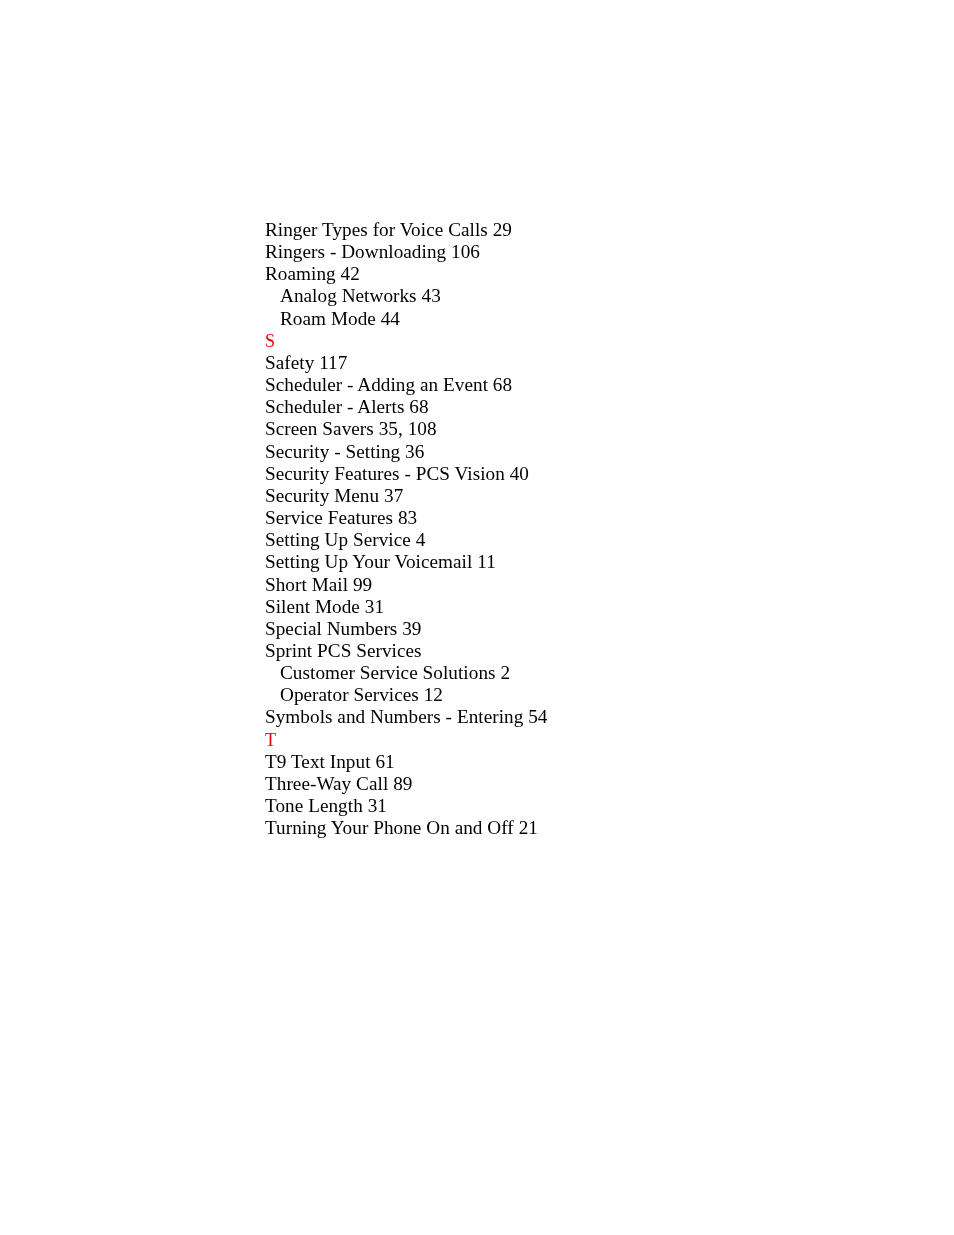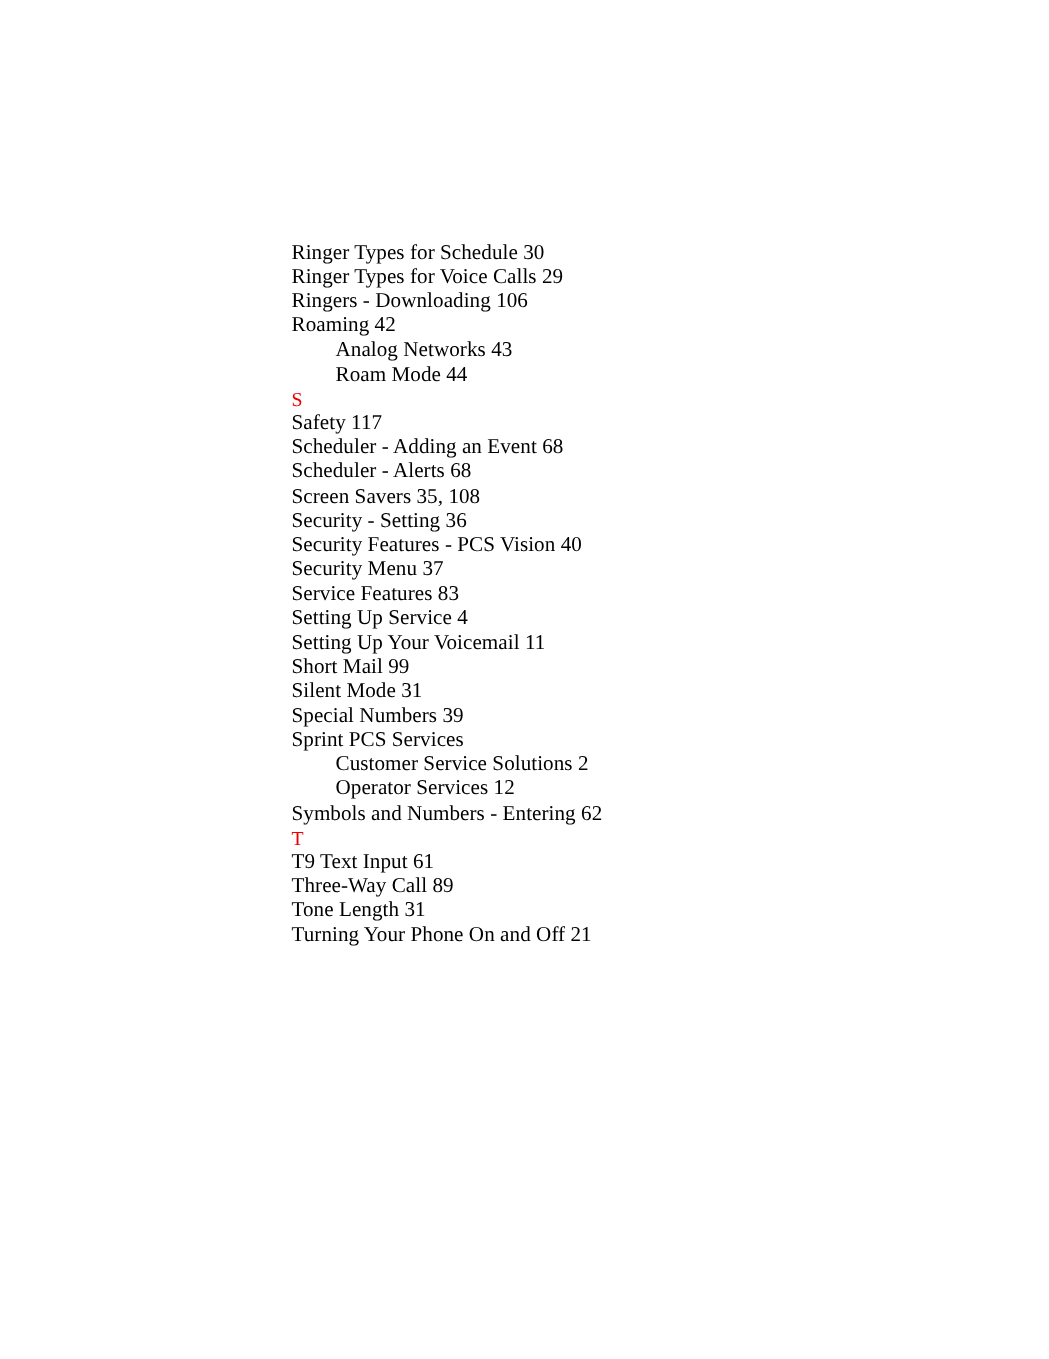--- a/index.html
+++ b/index.html
@@ -32,37 +32,36 @@
     font-size: 19.2px;
     line-height: 22.15px;
     color: #000000;
     white-space: pre;
     letter-spacing: 0.05px;
   }
   .index-entry.level-0 {
     margin-left: 0px;
   }
   .index-entry.level-1 {
-    margin-left: 40px;
+    margin-left: 15px;
   }
   .section-letter {
     font-size: 18px;
     line-height: 22.15px;
     color: #ee0000;
     font-weight: normal;
     white-space: pre;
     margin-left: 0px;
   }
 </style>
 </head>
 <body>
 
 <div class="page">
   <div class="index-body">
-      <div class="index-entry level-0">Ringer Types for Schedule 30</div>
       <div class="index-entry level-0">Ringer Types for Voice Calls 29</div>
       <div class="index-entry level-0">Ringers - Downloading 106</div>
       <div class="index-entry level-0">Roaming 42</div>
       <div class="index-entry level-1">Analog Networks 43</div>
       <div class="index-entry level-1">Roam Mode 44</div>
       <div class="section-letter">S</div>
       <div class="index-entry level-0">Safety 117</div>
       <div class="index-entry level-0">Scheduler - Adding an Event 68</div>
       <div class="index-entry level-0">Scheduler - Alerts 68</div>
       <div class="index-entry level-0">Screen Savers 35, 108</div>
@@ -71,20 +70,20 @@
       <div class="index-entry level-0">Security Menu 37</div>
       <div class="index-entry level-0">Service Features 83</div>
       <div class="index-entry level-0">Setting Up Service 4</div>
       <div class="index-entry level-0">Setting Up Your Voicemail 11</div>
       <div class="index-entry level-0">Short Mail 99</div>
       <div class="index-entry level-0">Silent Mode 31</div>
       <div class="index-entry level-0">Special Numbers 39</div>
       <div class="index-entry level-0">Sprint PCS Services</div>
       <div class="index-entry level-1">Customer Service Solutions 2</div>
       <div class="index-entry level-1">Operator Services 12</div>
-      <div class="index-entry level-0">Symbols and Numbers - Entering 62</div>
+      <div class="index-entry level-0">Symbols and Numbers - Entering 54</div>
       <div class="section-letter">T</div>
       <div class="index-entry level-0">T9 Text Input 61</div>
       <div class="index-entry level-0">Three-Way Call 89</div>
       <div class="index-entry level-0">Tone Length 31</div>
       <div class="index-entry level-0">Turning Your Phone On and Off 21</div>
     </div>
 </div>
 
 </body></html>

